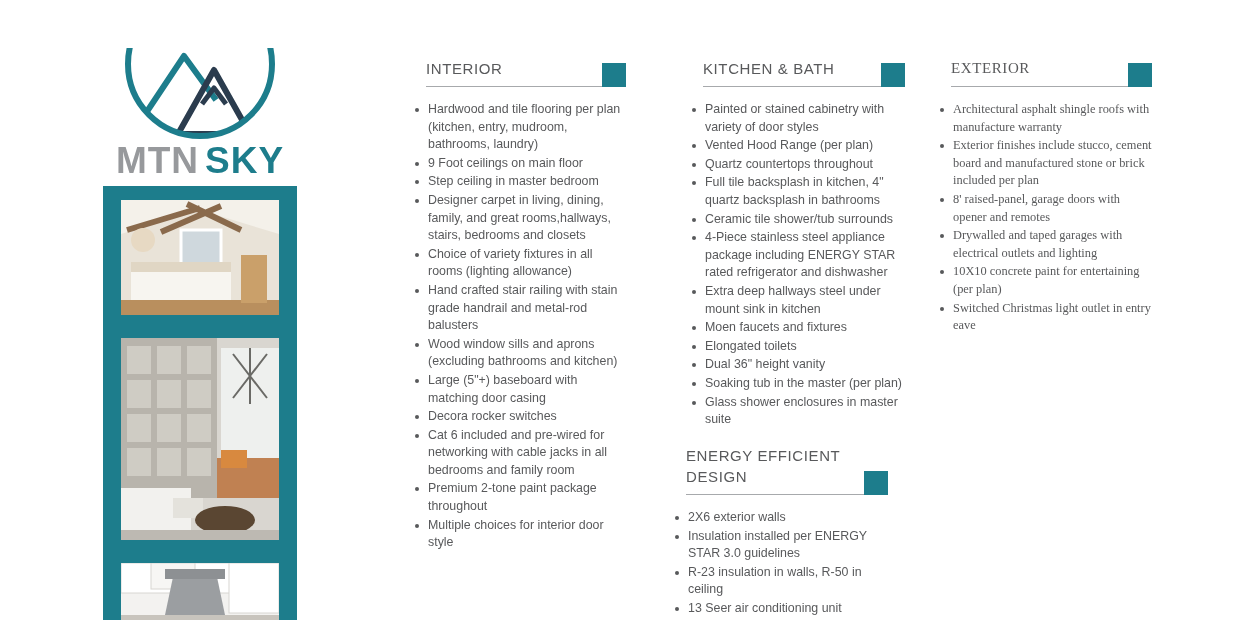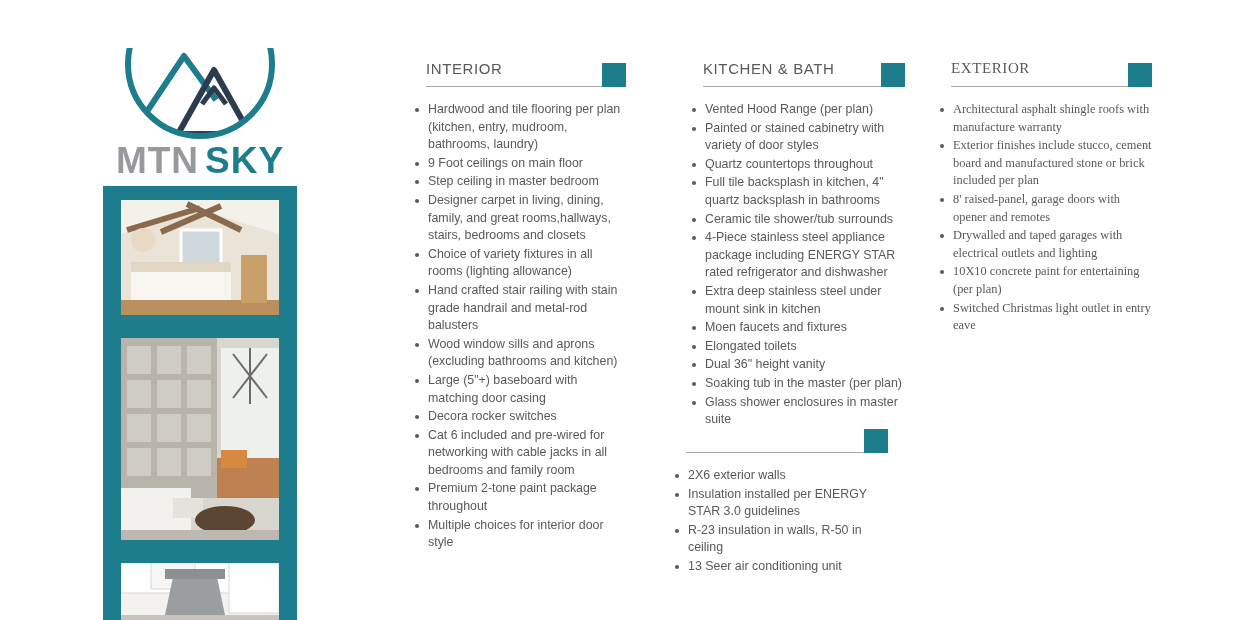--- a/index.html
+++ b/index.html
@@ -197,37 +197,38 @@
         <li>Multiple choices for interior door style</li>
       </ul>
   </section>
 
   <section class="sec sec-kitchen">
     <div class="sec-header">
       <h2>KITCHEN &amp; BATH</h2>
       <span class="teal-sq"></span>
     </div>
     <ul class="features">
+        <li>Painted or stained cabinetry with variety of door styles</li>
         <li>Vented Hood Range (per plan)</li>
-        <li>Painted or stained cabinetry with variety of door styles</li>
         <li>Quartz countertops throughout</li>
         <li>Full tile backsplash in kitchen, 4" quartz backsplash in bathrooms</li>
         <li>Ceramic tile shower/tub surrounds</li>
         <li>4-Piece stainless steel appliance package including ENERGY STAR rated refrigerator and dishwasher</li>
-        <li>Extra deep stainless steel under mount sink in kitchen</li>
+        <li>Extra deep hallways steel under mount sink in kitchen</li>
         <li>Moen faucets and fixtures</li>
         <li>Elongated toilets</li>
         <li>Dual 36" height vanity</li>
         <li>Soaking tub in the master (per plan)</li>
         <li>Glass shower enclosures in master suite</li>
       </ul>
   </section>
 
   <section class="sec sec-energy">
     <div class="sec-header">
+      <h2>ENERGY EFFICIENT DESIGN</h2>
       <span class="teal-sq"></span>
     </div>
     <ul class="features">
         <li>2X6 exterior walls</li>
         <li>Insulation installed per ENERGY STAR 3.0 guidelines</li>
         <li>R-23 insulation in walls, R-50 in ceiling</li>
         <li>13 Seer air conditioning unit</li>
       </ul>
   </section>
 

